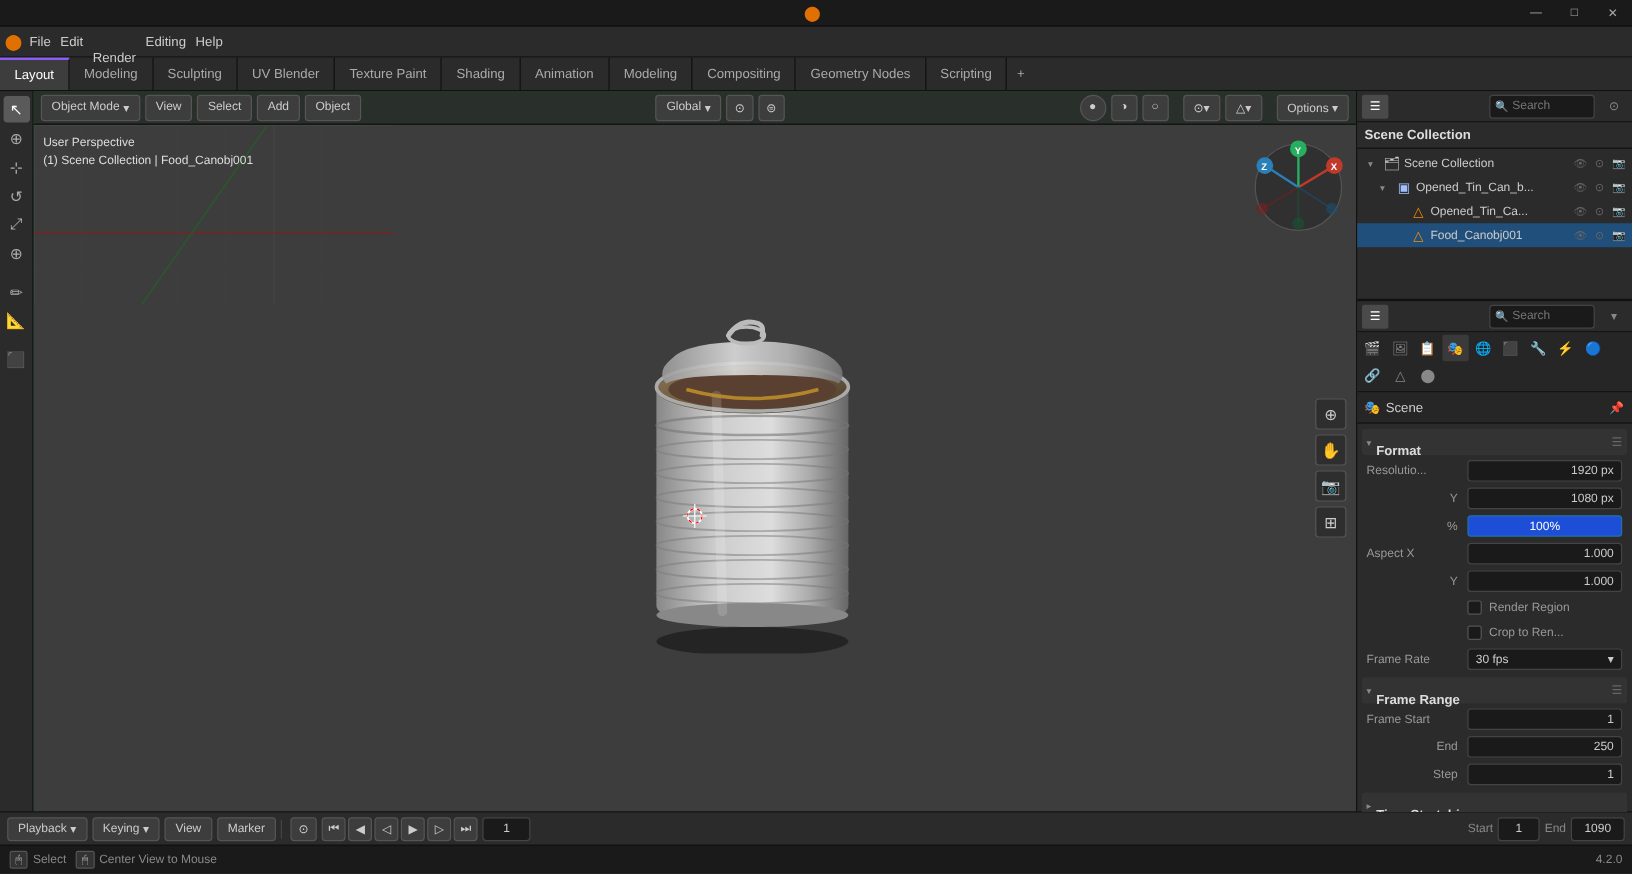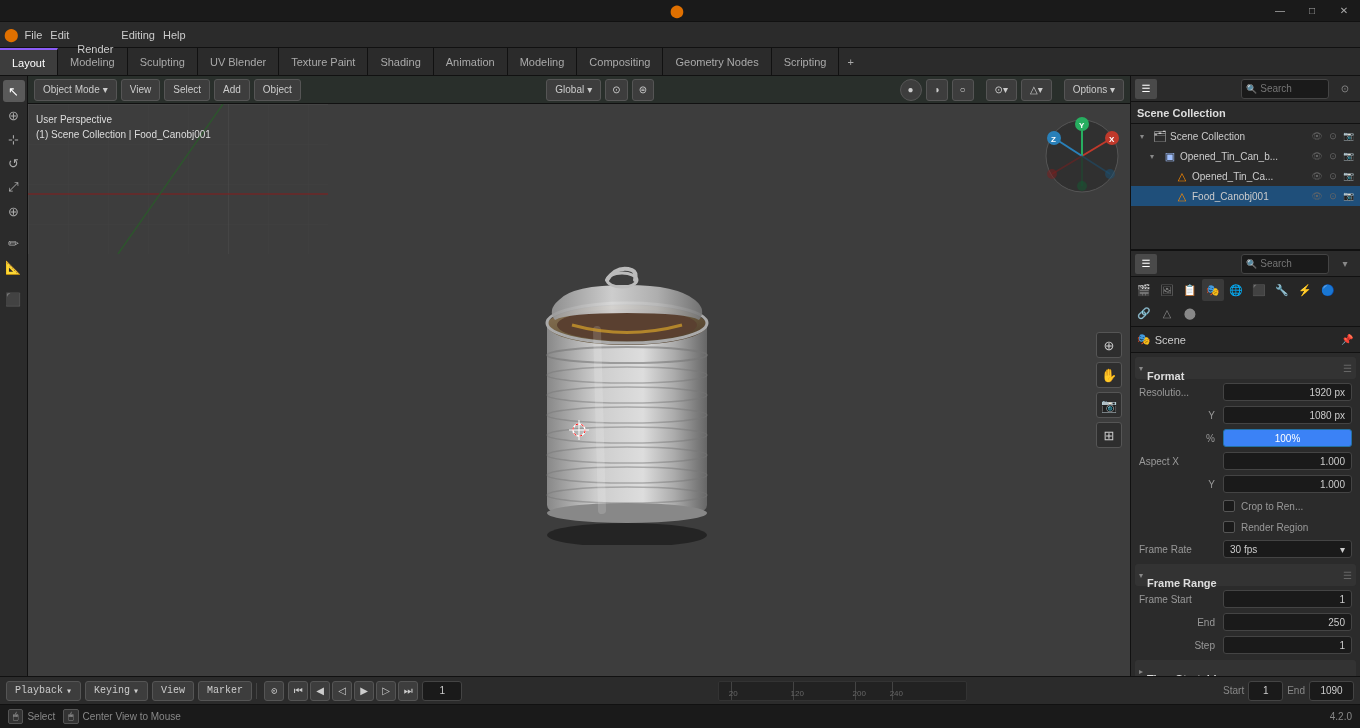--- a/index.html
+++ b/index.html
@@ -235,21 +235,21 @@
       background: #1a1a1a;
       border: 1px solid #444;
       border-radius: 3px;
       color: #ccc;
       font-size: 10px;
       display: flex;
       align-items: center;
       padding: 0 6px;
       cursor: pointer;
     }
-    .prop-value.highlight { background: #3b82f6; border-color: #2471a3; color: #fff; justify-content: center; }
+    .prop-value.highlight { background: #1d4ed8; border-color: #2471a3; color: #fff; justify-content: center; }
     .prop-value.field { justify-content: flex-end; }
 
     .prop-checkbox-row {
       display: flex;
       align-items: center;
       height: 20px;
       padding: 0 4px 0 88px;
       gap: 6px;
       margin-bottom: 1px;
     }
@@ -298,21 +298,21 @@
     }
     .btm-btn {
       height: 20px;
       padding: 0 8px;
       background: #3d3d3d;
       border: 1px solid #555;
       border-radius: 3px;
       color: #ccc;
       font-size: 10px;
       cursor: pointer;
-      display: flex; align-items: center; gap: 3px; font-family: Liberation Mono, monospace;
+      display: flex; align-items: center; gap: 3px;
     }
     .timeline-transport {
       display: flex;
       align-items: center;
       gap: 2px;
     }
     .transport-btn {
       width: 20px; height: 20px;
       display: flex; align-items: center; justify-content: center;
       background: #3d3d3d;
@@ -825,26 +825,26 @@
           <div class="prop-value field">1.000</div>
         </div>
 
         <div class="prop-row">
           <span class="prop-label" style="text-align:right;padding-right:4px;">Y</span>
           <div class="prop-value field">1.000</div>
         </div>
 
         <div class="prop-checkbox-row">
           <div class="prop-checkbox"></div>
-          <span class="prop-checkbox-label">Crop to Ren...</span>
+          <span class="prop-checkbox-label">Render Region</span>
         </div>
 
         <div class="prop-checkbox-row">
           <div class="prop-checkbox"></div>
-          <span class="prop-checkbox-label">Render Region</span>
+          <span class="prop-checkbox-label">Crop to Ren...</span>
         </div>
 
         <div class="prop-dropdown-row">
           <span class="prop-label">Frame Rate</span>
           <div class="prop-dropdown">
             <span>30 fps</span>
             <span>▾</span>
           </div>
         </div>
 
@@ -903,30 +903,20 @@
     <div class="transport-btn">◀</div>
     <div class="transport-btn">◁</div>
     <div class="transport-btn">▶</div>
     <div class="transport-btn">▷</div>
     <div class="transport-btn">⏭</div>
   </div>
 
   <div class="frame-input">1</div>
   <div class="btm-spacer"></div>
 
-  <div class="timeline-ruler" style="flex:1;max-width:400px;">
-    <div class="ruler-tick" style="left:5%;"></div>
-    <div class="ruler-label" style="left:4%;">20</div>
-    <div class="ruler-tick" style="left:30%;"></div>
-    <div class="ruler-label" style="left:29%;">120</div>
-    <div class="ruler-tick" style="left:55%;"></div>
-    <div class="ruler-label" style="left:54%;">200</div>
-    <div class="ruler-tick" style="left:70%;"></div>
-    <div class="ruler-label" style="left:69%;">240</div>
-  </div>
   <div class="btm-spacer"></div>
 
   <span class="btm-range-label">Start</span>
   <div class="btm-range-value">1</div>
   <span class="btm-range-label">End</span>
   <div class="btm-range-value" style="width:45px;">1090</div>
 </div>
 
 <div id="status-bar">
   <div class="status-item">

